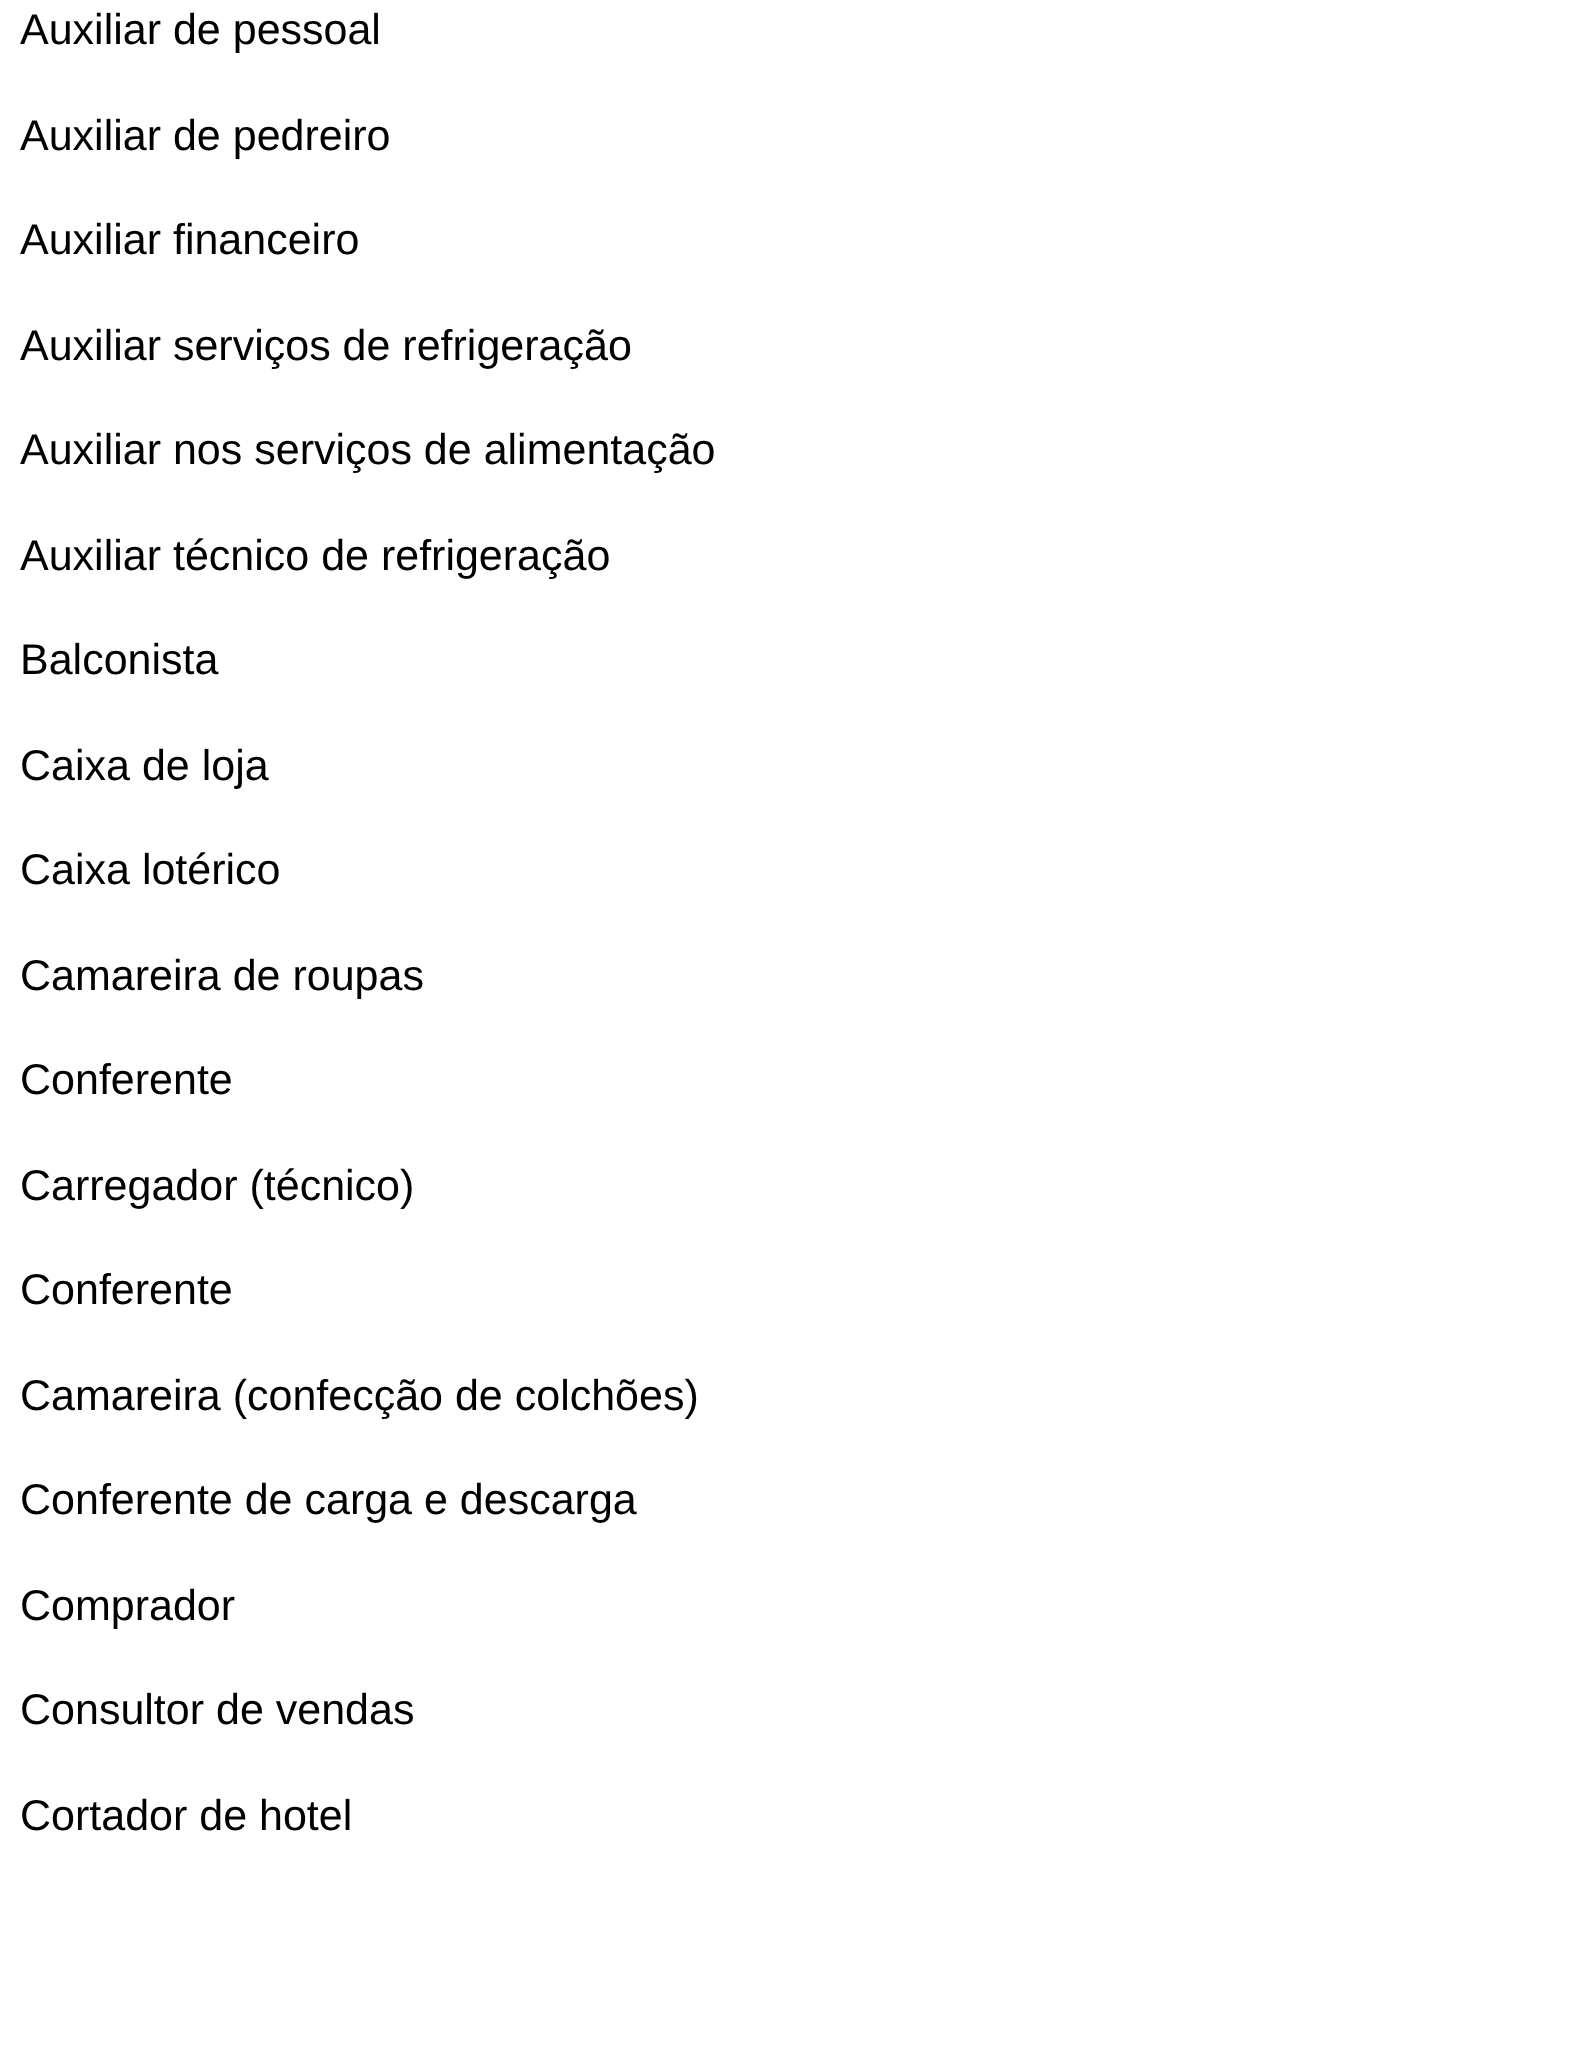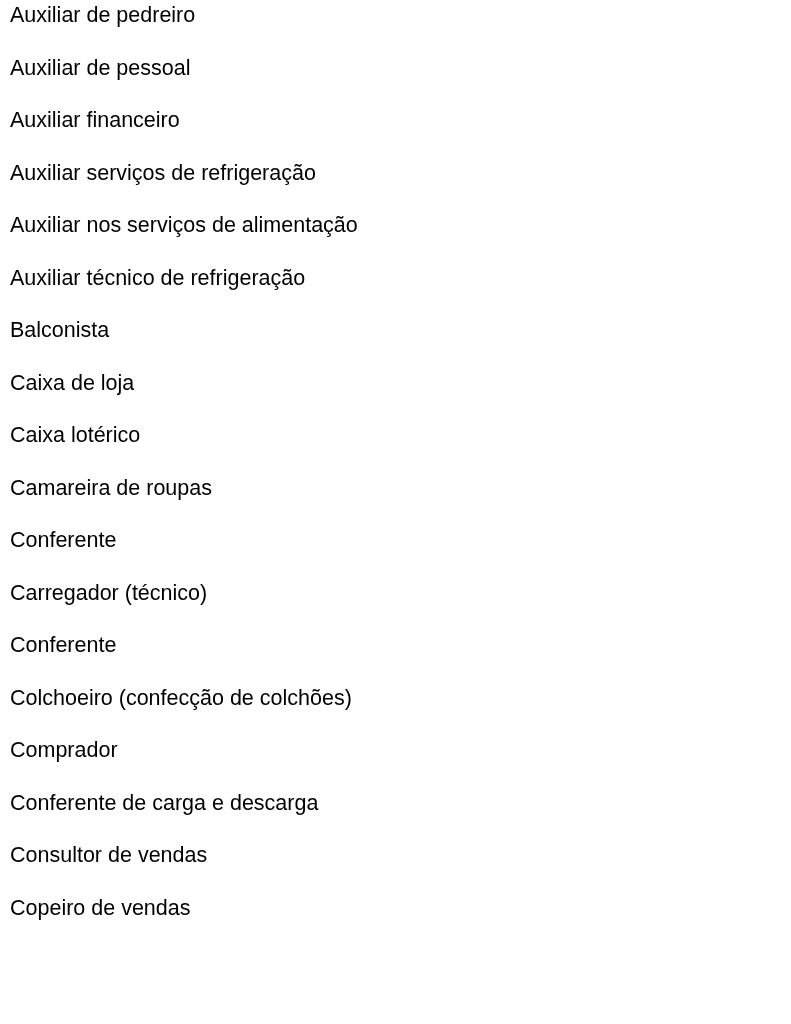--- a/index.html
+++ b/index.html
@@ -27,31 +27,31 @@
       height: 52.5px;
       line-height: 30px;
       font-size: 21.5px;
       white-space: nowrap;
     }
   </style>
 </head>
 <body>
 
 <ul class="list">
+  <li>Auxiliar de pessoal</li>
   <li>Auxiliar de pedreiro</li>
-  <li>Auxiliar de pessoal</li>
   <li>Auxiliar financeiro</li>
   <li>Auxiliar serviços de refrigeração</li>
   <li>Auxiliar nos serviços de alimentação</li>
   <li>Auxiliar técnico de refrigeração</li>
   <li>Balconista</li>
   <li>Caixa de loja</li>
   <li>Caixa lotérico</li>
   <li>Camareira de roupas</li>
   <li>Conferente</li>
   <li>Carregador (técnico)</li>
   <li>Conferente</li>
-  <li>Colchoeiro (confecção de colchões)</li>
+  <li>Camareira (confecção de colchões)</li>
+  <li>Conferente de carga e descarga</li>
   <li>Comprador</li>
-  <li>Conferente de carga e descarga</li>
   <li>Consultor de vendas</li>
-  <li>Copeiro de vendas</li>
+  <li>Cortador de hotel</li>
 </ul>
 
 </body></html>

